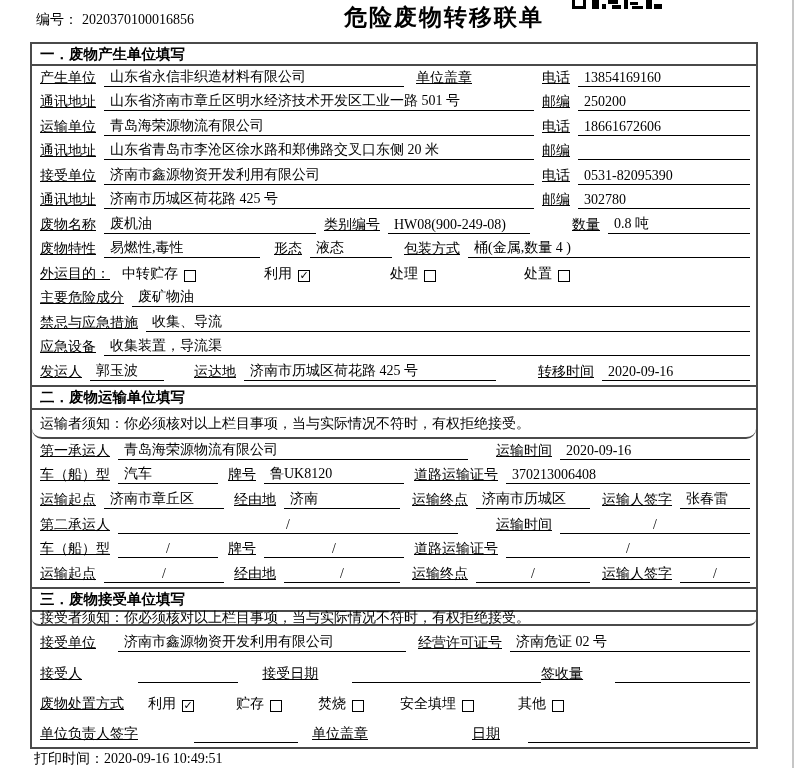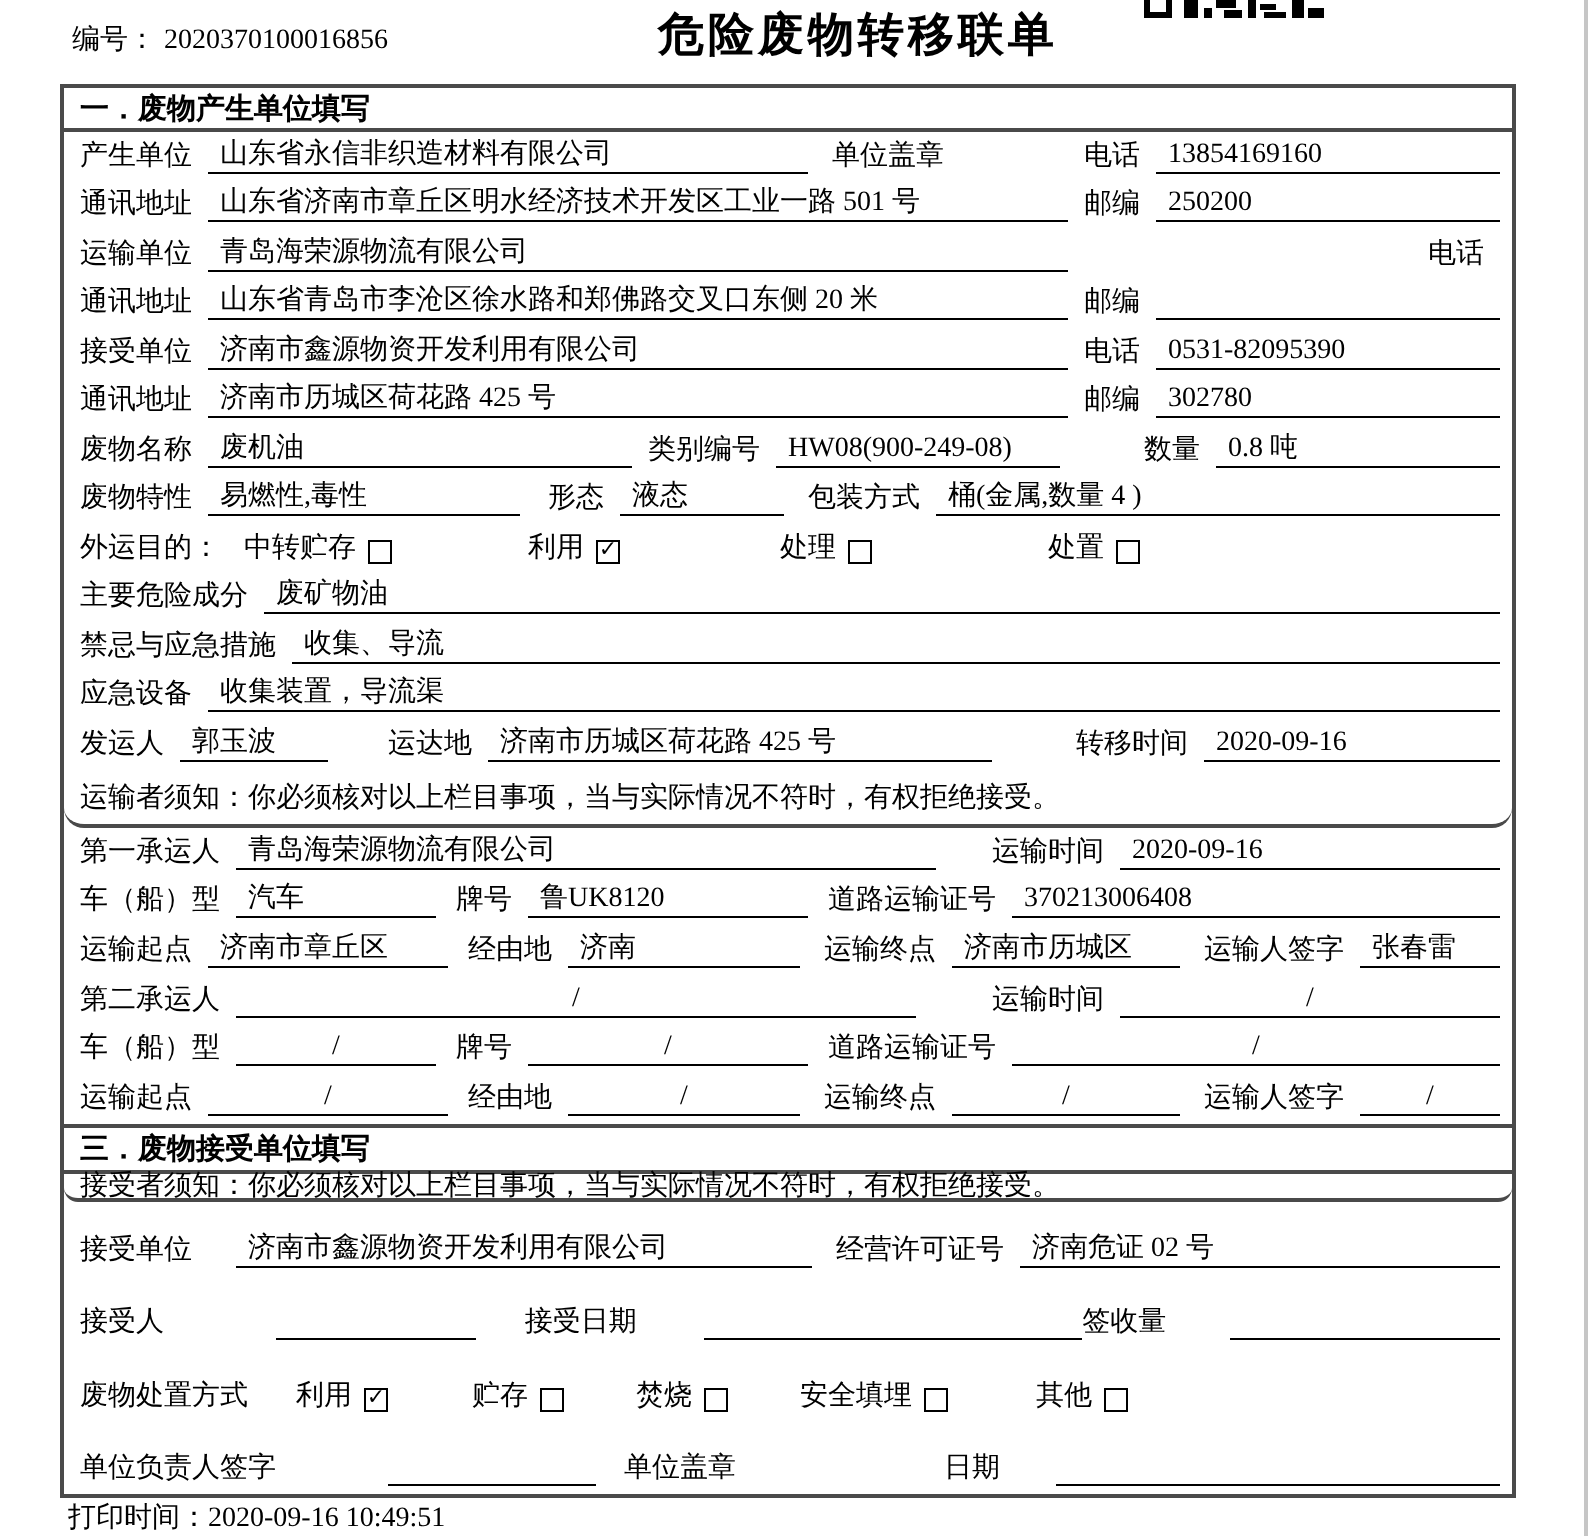--- a/index.html
+++ b/index.html
@@ -5,34 +5,34 @@
   * { box-sizing: border-box; }
   html,body { margin:0; padding:0; }
   body {
     width:796px; height:768px; position:relative; overflow:hidden;
     background:#ffffff; color:#000;
     font-family:"Liberation Serif","DejaVu Serif",serif;
     font-size:14px;
   }
   .serial { position:absolute; left:36px; top:11px; white-space:nowrap; }
   .serial .num { margin-left:4px; }
-  .doc-title { position:absolute; left:329px; top:2px; font-size:23px; font-weight:bold; letter-spacing:2px; white-space:nowrap; }
+  .doc-title { position:absolute; left:344px; top:2px; font-size:23px; font-weight:bold; letter-spacing:2px; white-space:nowrap; }
   .qr { position:absolute; left:572px; top:0; }
   .rule-right { position:absolute; left:792px; top:0; width:2px; height:768px; background:#c6c6c6; }
 
   .box { position:absolute; left:30px; top:42px; width:728px; height:707px;
          border:2px solid #4a4a4a; display:flex; flex-direction:column; background:#fff; }
   .sec-h { flex:none; font-weight:bold; padding:0 8px; border-bottom:2px solid #4a4a4a;
            display:flex; align-items:center; font-size:14.5px;font-family:Liberation Mono, monospace; }
   .sec-h.bt { border-top:2px solid #4a4a4a; }
   .notice { flex:none; border-bottom:2px solid #4a4a4a; display:flex; align-items:center;
             padding:0 8px; white-space:nowrap;border-radius:10px; }
   .sec-b { display:flex; flex-direction:column; }
   .row { flex:1; display:flex; align-items:flex-end; padding:0 6px 4px 8px; white-space:nowrap; }
-  .lbl { margin-right:8px; }
+  .lbl { margin-right:8px;text-decoration:underline; }
   .u { border-bottom:1px solid #000; padding:0 4px 0 6px; min-height:17px; overflow:hidden; }
   .fill { flex:1; }
   .mla { margin-left:auto; }
   .ctr { text-align:center; padding:0; }
   .opt { display:inline-flex; align-items:flex-end; }
   .cb { display:inline-flex; width:12px; height:12px; border:1px solid #000;
         align-items:center; justify-content:center; margin-left:6px; margin-bottom:1px;
         font-size:11px; line-height:1; }
   .cb i { font-style:normal; }
   .print { position:absolute; left:34px; top:750px; white-space:nowrap; }
@@ -80,20 +80,21 @@
         <span class="lbl">通讯地址</span>
         <span class="u" style="width:430px">山东省济南市章丘区明水经济技术开发区工业一路 501 号</span>
         <span class="lbl mla">邮编</span>
         <span class="u" style="width:172px">250200</span>
       </div>
 
       <div class="row">
         <span class="lbl">运输单位</span>
         <span class="u" style="width:430px">青岛海荣源物流有限公司</span>
         <span class="lbl mla">电话</span>
+        <span class="u" style="width:172px">18661672606</span>
       </div>
 
       <div class="row">
         <span class="lbl">通讯地址</span>
         <span class="u" style="width:430px">山东省青岛市李沧区徐水路和郑佛路交叉口东侧 20 米</span>
         <span class="lbl mla">邮编</span>
         <span class="u" style="width:172px"></span>
       </div>
 
       <div class="row">
@@ -174,20 +175,21 @@
       <div class="row">
         <span class="lbl">发运人</span>
         <span class="u" style="width:74px">郭玉波</span>
         <span class="lbl" style="margin-left:30px">运达地</span>
         <span class="u" style="width:252px">济南市历城区荷花路 425 号</span>
         <span class="lbl mla">转移时间</span>
         <span class="u" style="width:148px">2020-09-16</span>
       </div>
     </div>
 
+    <div class="sec-h bt" style="height:25px">二．废物运输单位填写</div>
     <div class="notice" style="height:29px">
       <span>运输者须知：</span>
       <span>你必须核对以上栏目事项，当与实际情况不符时，有权拒绝接受。</span>
     </div>
     <div class="sec-b" style="height:148px">
 
       <div class="row">
         <span class="lbl">第一承运人</span>
         <span class="u" style="width:350px">青岛海荣源物流有限公司</span>
         <span class="lbl mla">运输时间</span>

